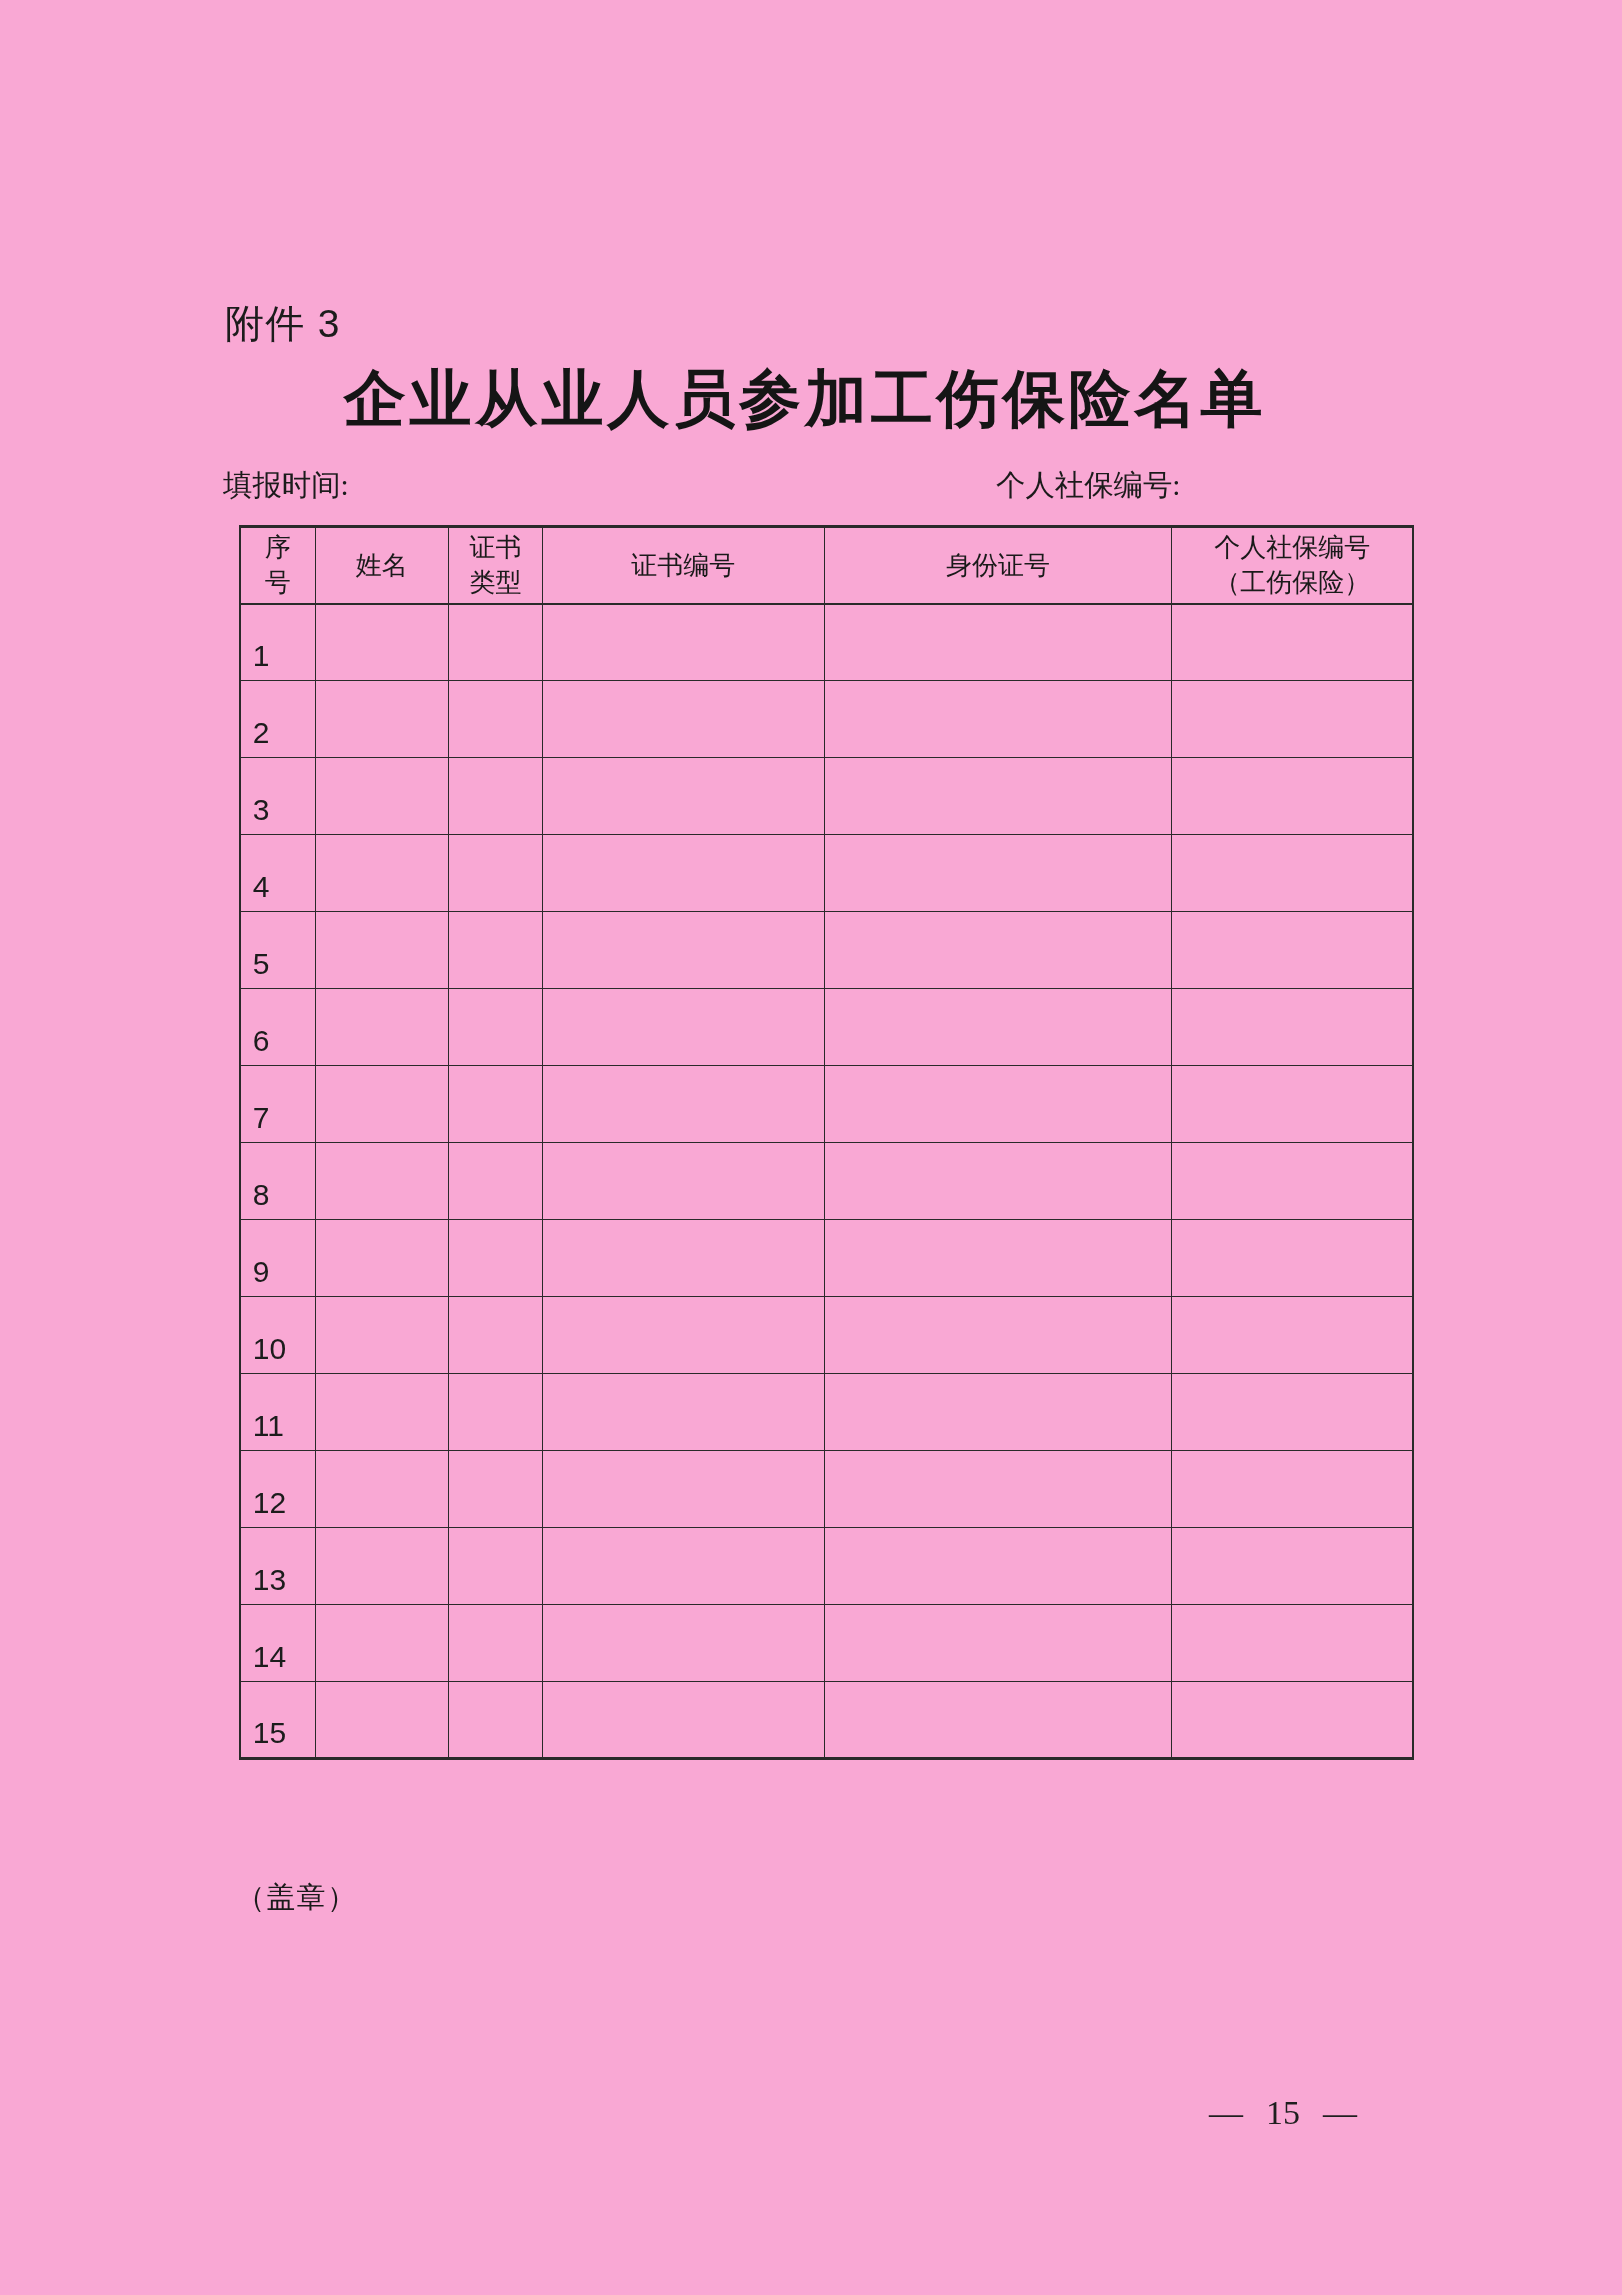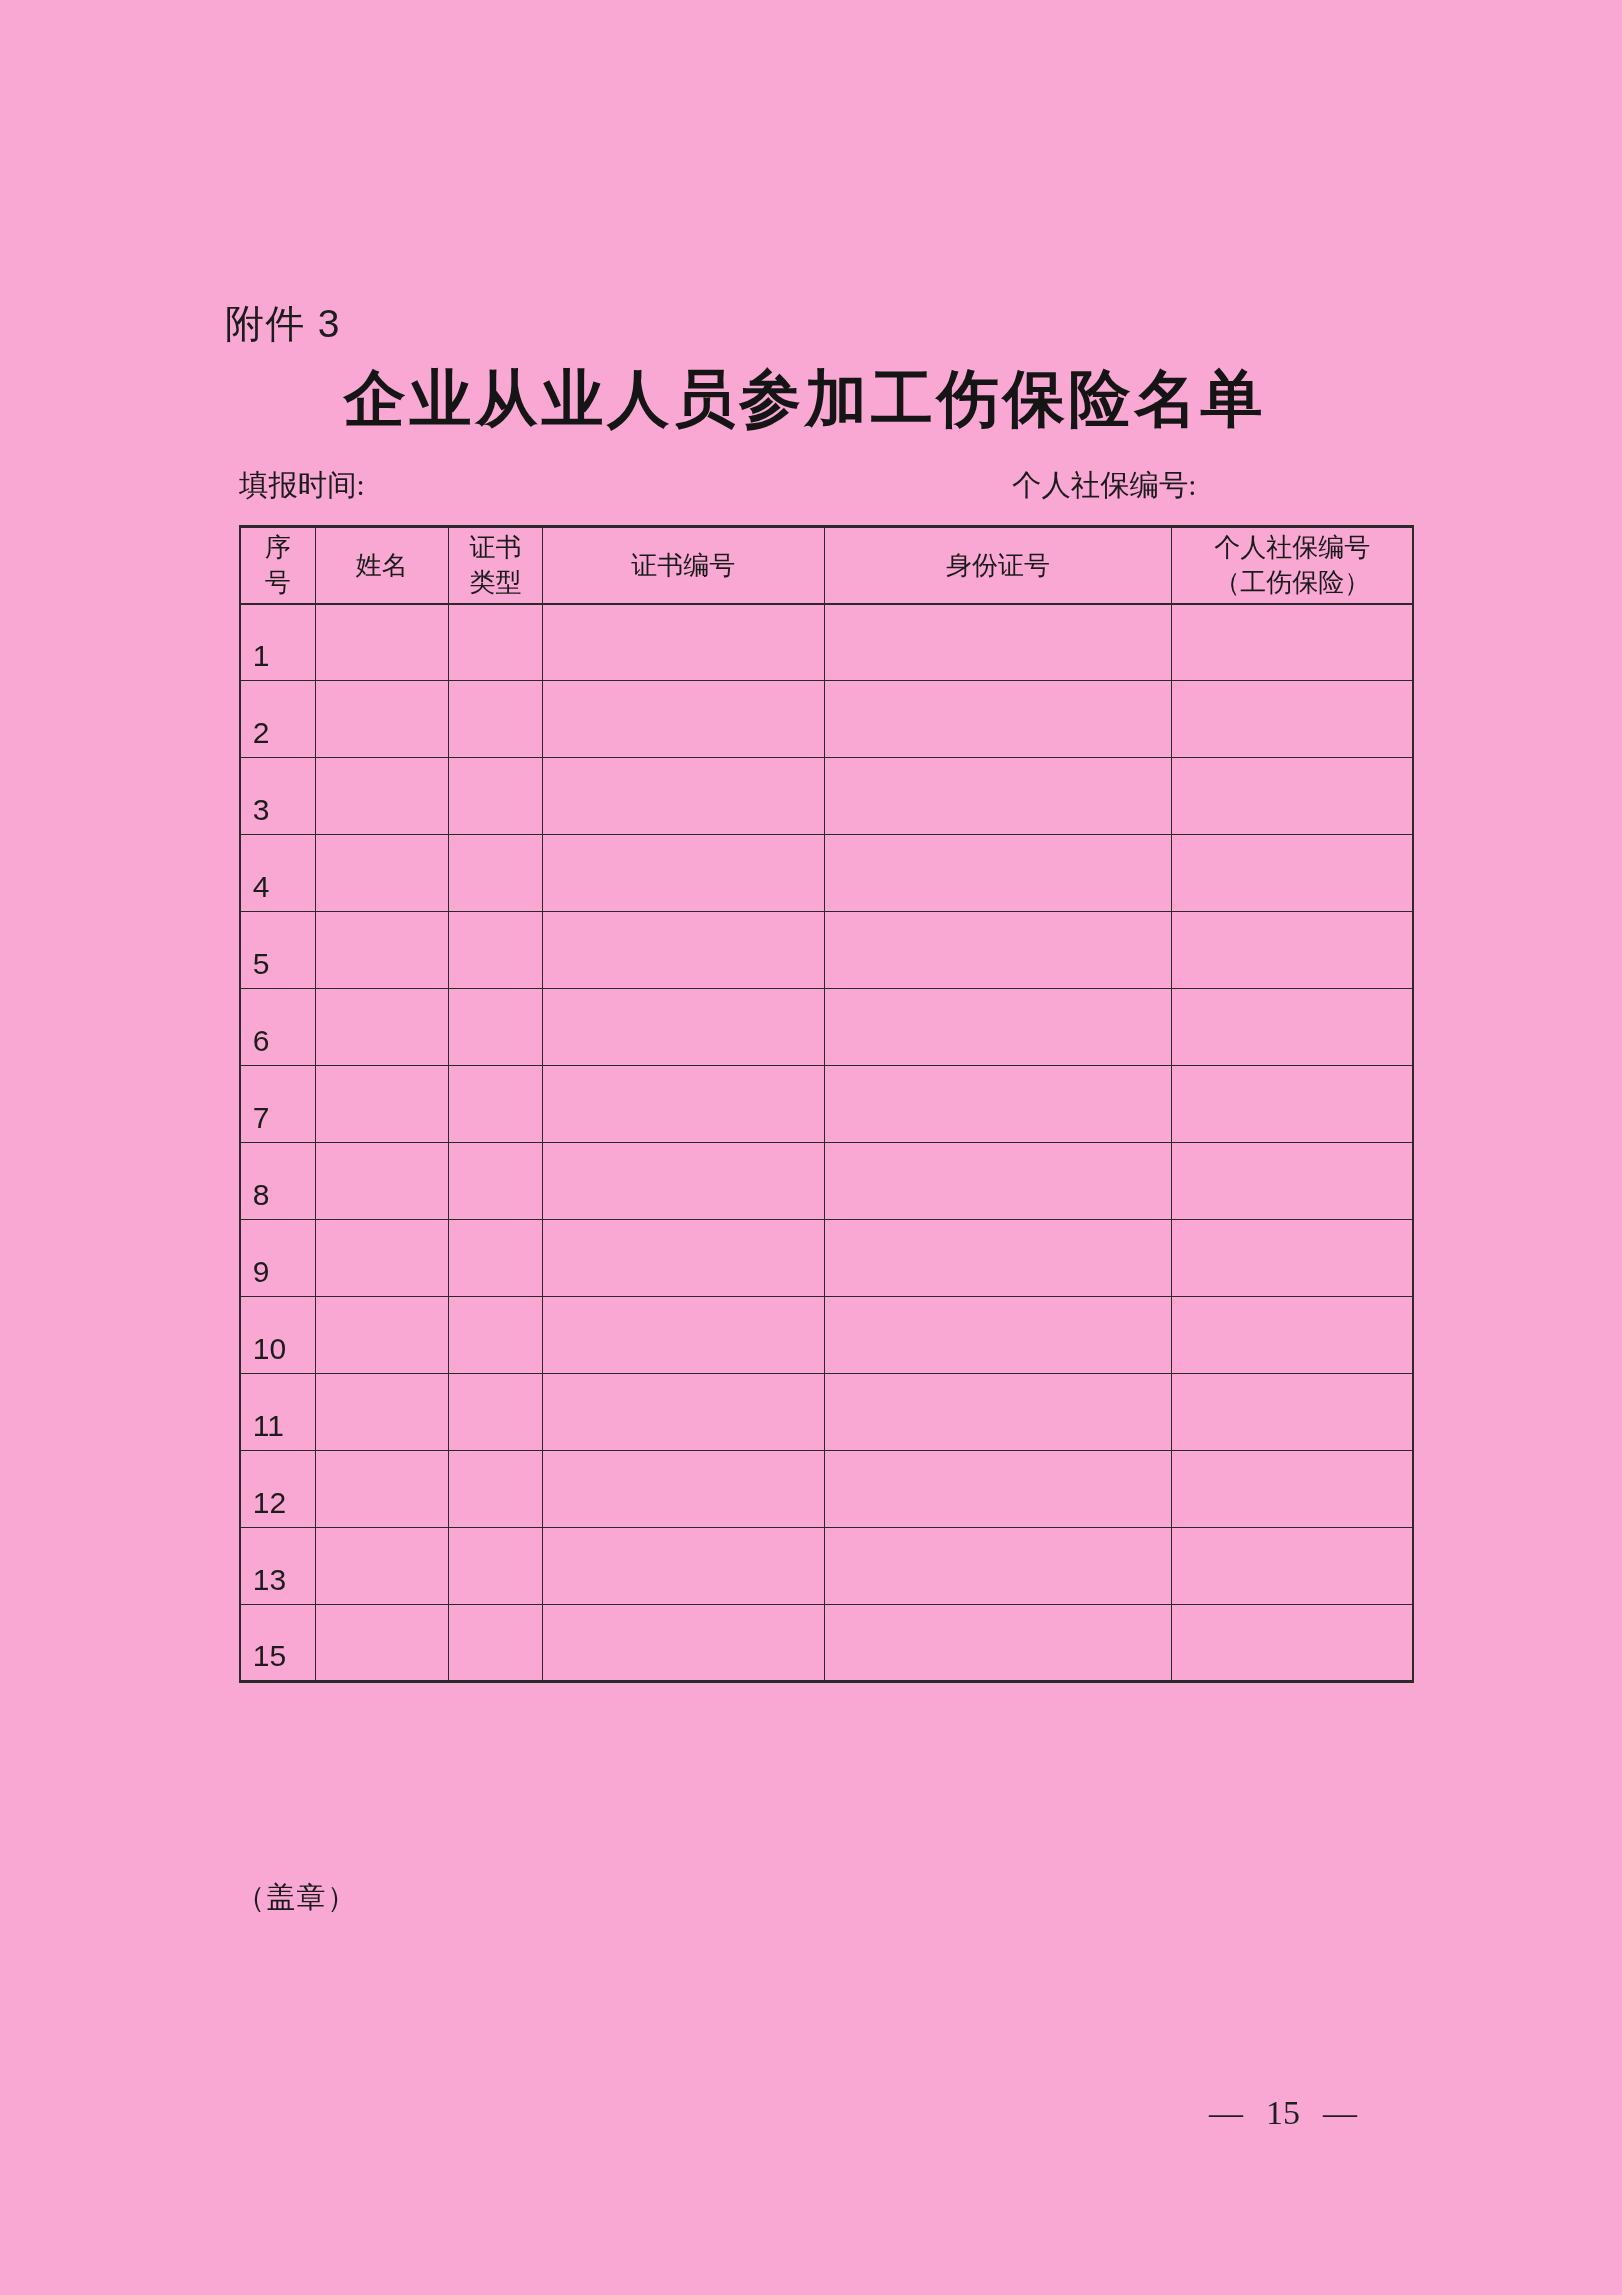--- a/index.html
+++ b/index.html
@@ -23,21 +23,21 @@
     font-family:"Liberation Sans", sans-serif;
     color:#1c1c1c; letter-spacing:1.3px;
   }
   .title {
     position:absolute; left:0; right:12px; top:357px;
     margin:8px; text-align:center;
     font-size:62px; line-height:1.1; font-weight:bold;
     font-family:"Liberation Serif", serif;
     color:#151515; letter-spacing:3.9px;
   }
-  .meta-row { position:absolute; left:0; right:0; top:466px; height:38px; font-size:29.4px; color:#1b1b1b;margin-left:16px; }
+  .meta-row { position:absolute; left:0; right:0; top:466px; height:38px; font-size:29.4px; color:#1b1b1b; }
   .meta-fill { position:absolute; left:223px; top:0; }
   .meta-sign { position:absolute; left:996px; top:0; }
 
   
   table.roster {
     position:absolute; left:239px; top:525px;
     width:1175px;
     border-collapse:collapse; table-layout:fixed;
     background:transparent;
   }
@@ -224,20 +224,28 @@
       </tr>
       <tr>
         <td class="c-no">13</td>
         <td></td>
         <td></td>
         <td></td>
         <td></td>
         <td></td>
       </tr>
       <tr>
+        <td class="c-no">14</td>
+        <td></td>
+        <td></td>
+        <td></td>
+        <td></td>
+        <td></td>
+      </tr>
+      <tr>
         <td class="c-no">15</td>
         <td></td>
         <td></td>
         <td></td>
         <td></td>
         <td></td>
       </tr>
     </tbody>
   </table>
 

